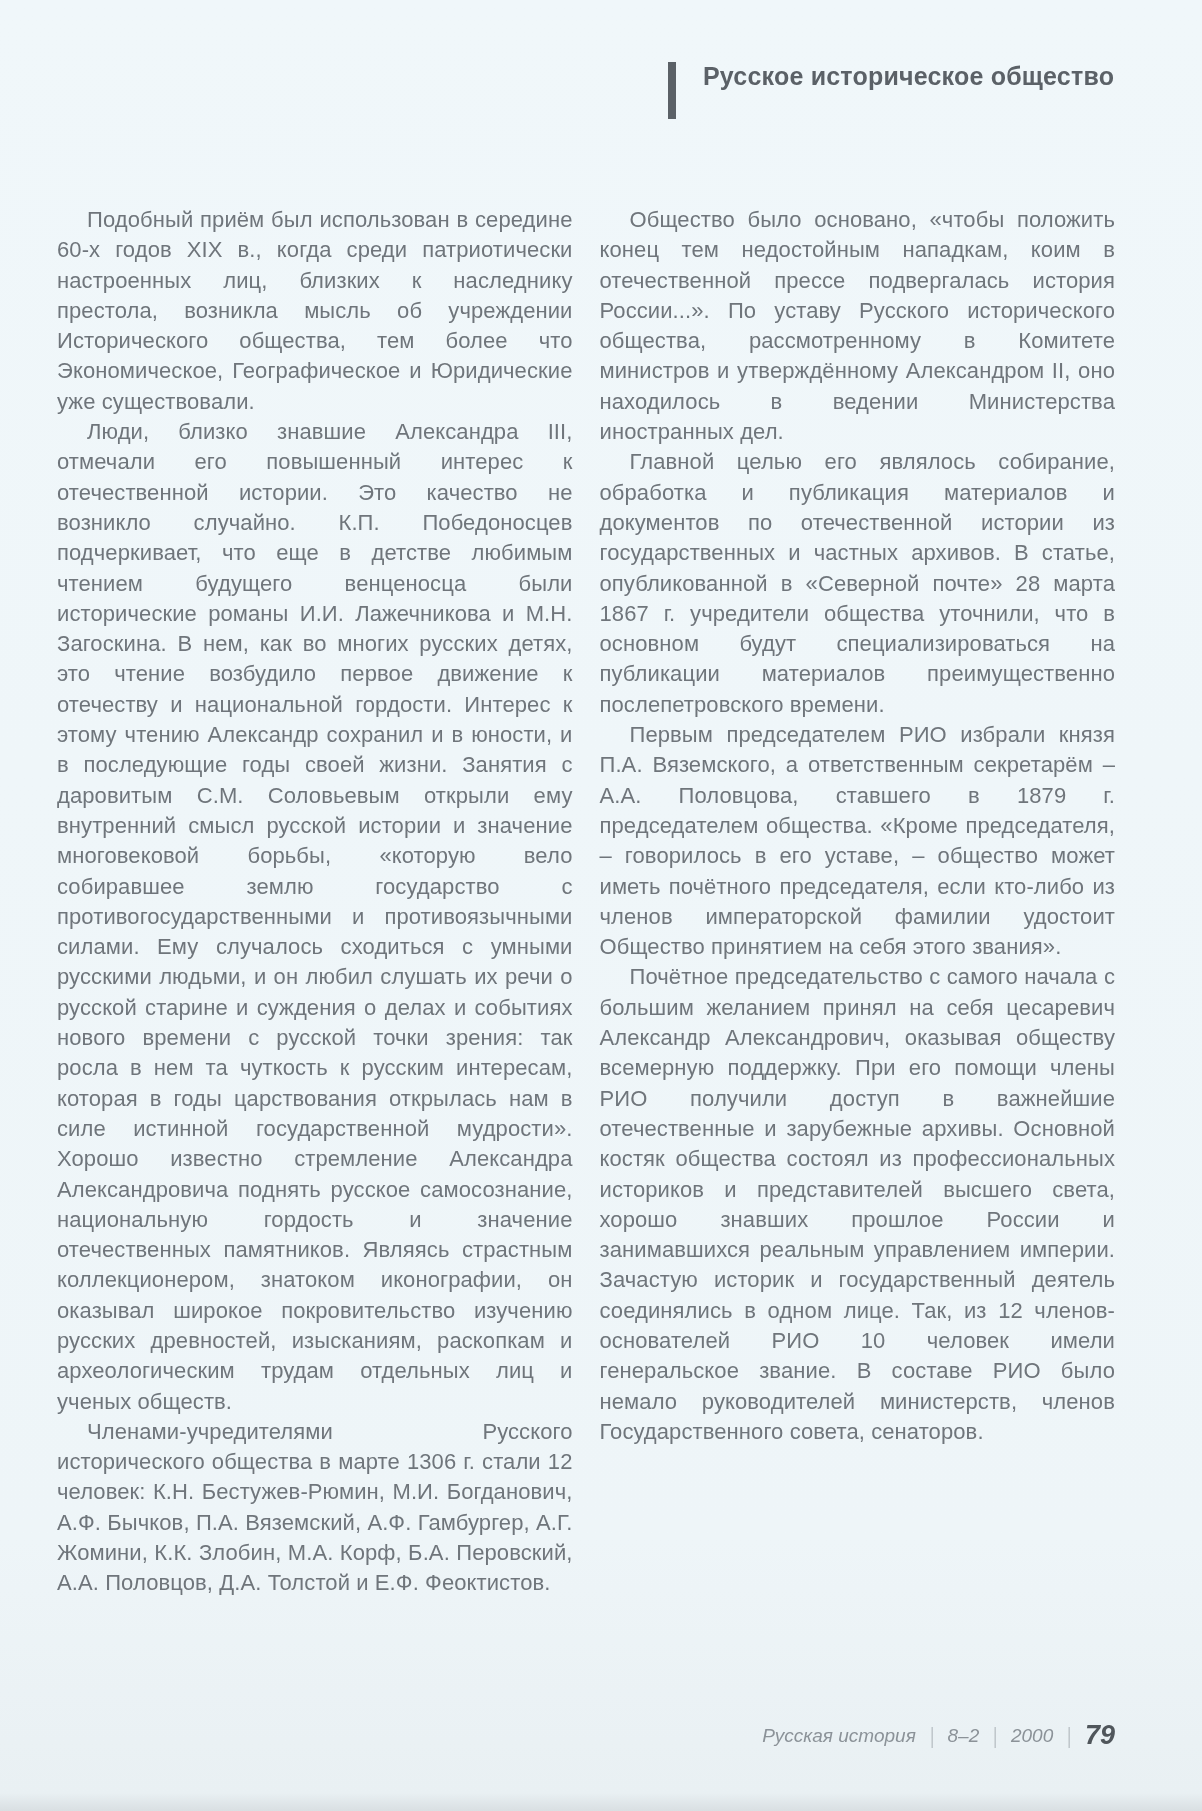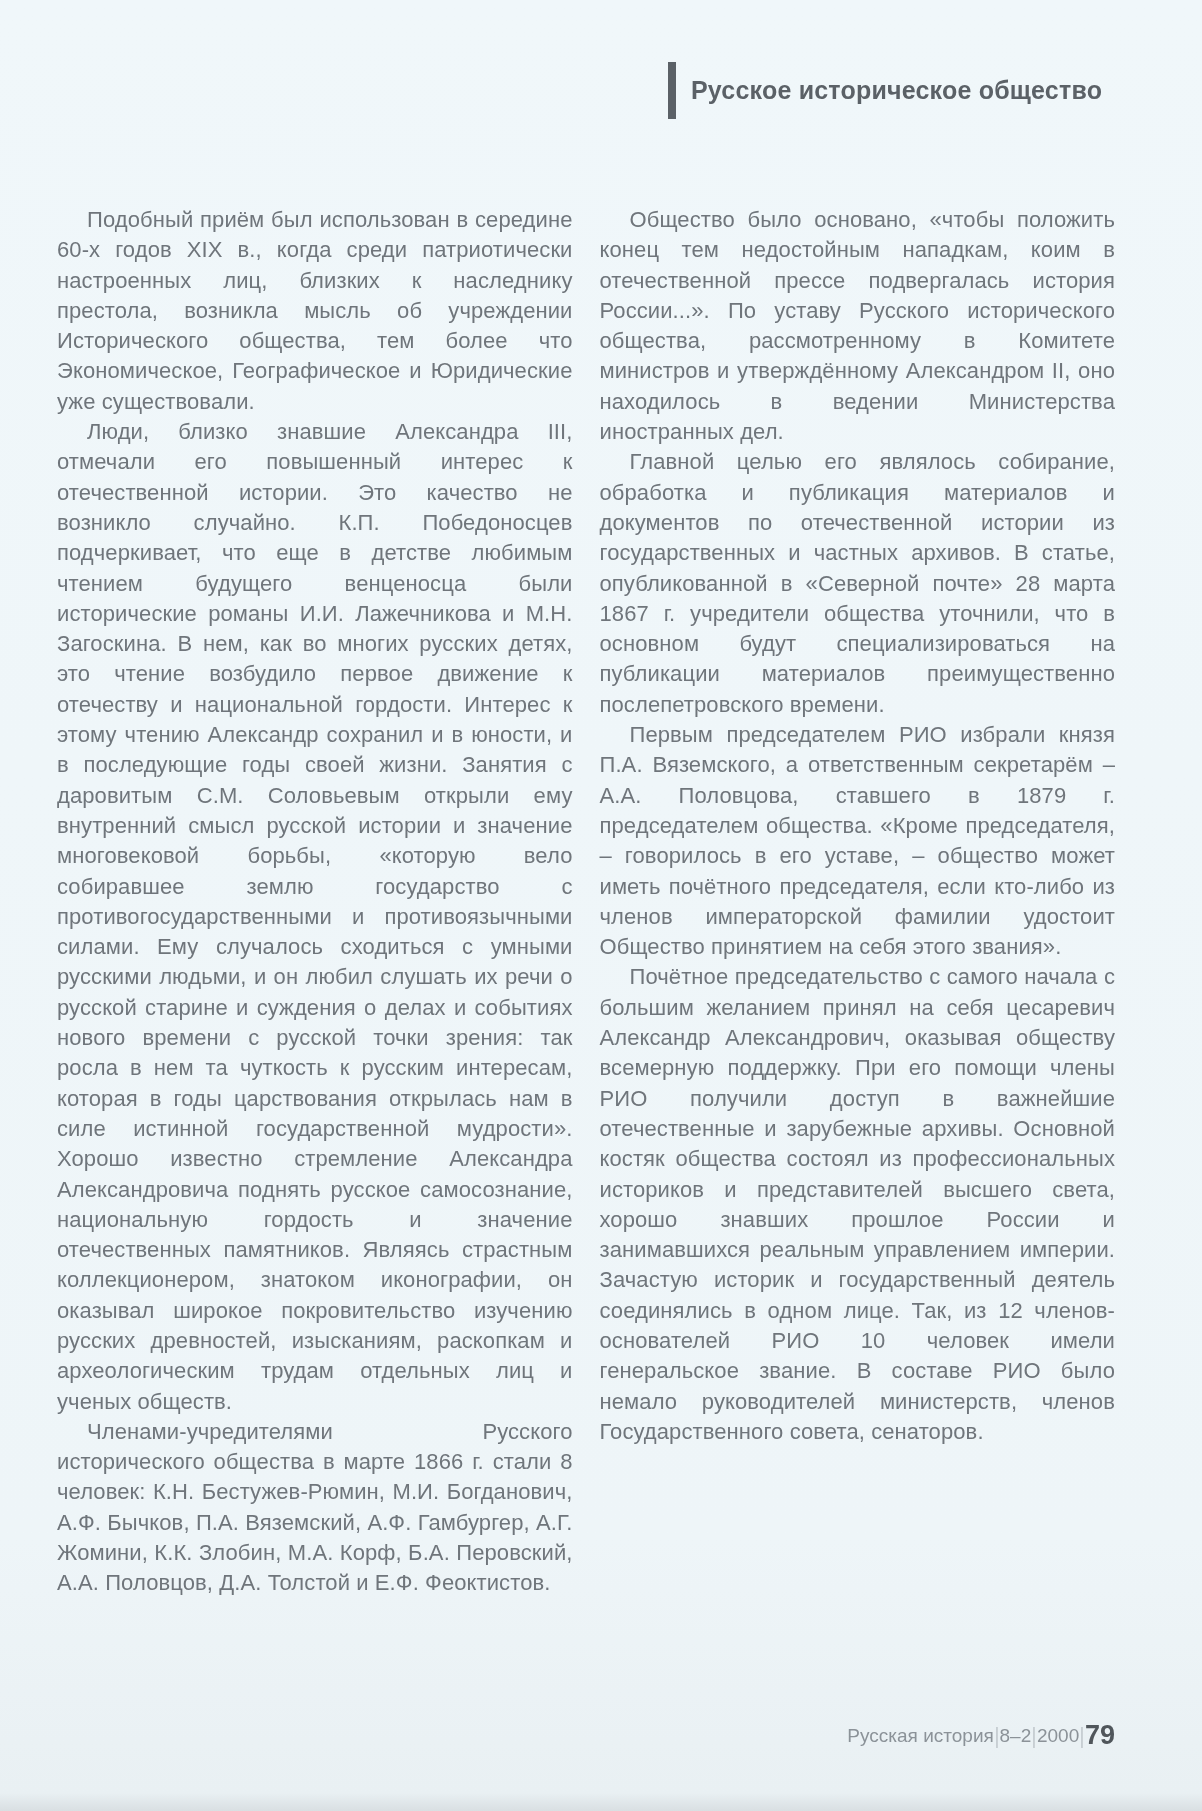--- a/index.html
+++ b/index.html
@@ -18,22 +18,22 @@
     overflow: hidden;
   }
   .page {
     position: absolute; inset: 0;
     background: linear-gradient(180deg, #f0f7fa 0%, #eef5f8 85%, #e9f0f3 99%, #d9dfe2 100%);
   }
   .header {
     position: absolute;
     top: 62px; left: 668px;
     display: flex;
-    align-items: center;
-    gap: 15px;
+    align-items: flex-start;
+    gap: 27px;
   }
   .header-bar {
     width: 8px; height: 57px;
     background: var(--heading-color);
   }
   .header-title {
     font-size: 25px;
     font-weight: bold;
     color: var(--heading-color);
     letter-spacing: 0.2px;
@@ -56,22 +56,23 @@
     line-height: 30.3px;
     color: var(--text-color);
     letter-spacing: 0.1px;
   }
   .footer {
     position: absolute;
     top: 1720px;
     right: 87px;
     display: flex;
     align-items: center;
-    gap: 0;
+    gap: 13px;
     white-space: nowrap;
+    font-style: italic;
   }
   .footer .journal, .footer .issue, .footer .year {
     font-size: 19px;
     color: var(--footer-color);
   }
   .footer .sep {
     font-size: 22px;
     font-weight: 200;
     color: #b0b7bc;
     transform: scaleX(0.6);
@@ -89,21 +90,21 @@
 
   <div class="header">
     <div class="header-bar"></div>
     <div class="header-title">Русское историческое общество</div>
   </div>
 
   <div class="columns">
     <div class="col">
       <p>Подобный приём был использован в середине 60-х годов XIX в., когда среди патриотически настроенных лиц, близких к наследнику престола, возникла мысль об учреждении Исторического общества, тем более что Экономическое, Географическое и Юридические уже существовали.</p>
       <p>Люди, близко знавшие Александра III, отмечали его повышенный интерес к отечественной истории. Это качество не возникло случайно. К.П. Победоносцев подчеркивает, что еще в детстве любимым чтением будущего венценосца были исторические романы И.И. Лажечникова и М.Н. Загоскина. В нем, как во многих русских детях, это чтение возбудило первое движение к отечеству и национальной гордости. Интерес к этому чтению Александр сохранил и в юности, и в последующие годы своей жизни. Занятия с даровитым С.М. Соловьевым открыли ему внутренний смысл русской истории и значение многовековой борьбы, «которую вело собиравшее землю государство с противогосударственными и противоязычными силами. Ему случалось сходиться с умными русскими людьми, и он любил слушать их речи о русской старине и суждения о делах и событиях нового времени с русской точки зрения: так росла в нем та чуткость к русским интересам, которая в годы царствования открылась нам в силе истинной государственной мудрости». Хорошо известно стремление Александра Александровича поднять русское самосознание, национальную гордость и значение отечественных памятников. Являясь страстным коллекционером, знатоком иконографии, он оказывал широкое покровительство изучению русских древностей, изысканиям, раскопкам и археологическим трудам отдельных лиц и ученых обществ.</p>
-      <p>Членами-учредителями Русского исторического общества в марте 1866 г. стали 8 человек: К.Н. Бестужев-Рюмин, М.И. Богданович, А.Ф. Бычков, П.А. Вяземский, А.Ф. Гамбургер, А.Г. Жомини, К.К. Злобин, М.А. Корф, Б.А. Перовский, А.А. Половцов, Д.А. Толстой и Е.Ф. Феоктистов.</p>
+      <p>Членами-учредителями Русского исторического общества в марте 1306 г. стали 12 человек: К.Н. Бестужев-Рюмин, М.И. Богданович, А.Ф. Бычков, П.А. Вяземский, А.Ф. Гамбургер, А.Г. Жомини, К.К. Злобин, М.А. Корф, Б.А. Перовский, А.А. Половцов, Д.А. Толстой и Е.Ф. Феоктистов.</p>
     </div>
     <div class="col">
       <p>Общество было основано, «чтобы положить конец тем недостойным нападкам, коим в отечественной прессе подвергалась история России...». По уставу Русского исторического общества, рассмотренному в Комитете министров и утверждённому Александром II, оно находилось в ведении Министерства иностранных дел.</p>
       <p>Главной целью его являлось собирание, обработка и публикация материалов и документов по отечественной истории из государственных и частных архивов. В статье, опубликованной в «Северной почте» 28 марта 1867 г. учредители общества уточнили, что в основном будут специализироваться на публикации материалов преимущественно послепетровского времени.</p>
       <p>Первым председателем РИО избрали князя П.А. Вяземского, а ответственным секретарём – А.А. Половцова, ставшего в 1879 г. председателем общества. «Кроме председателя, – говорилось в его уставе, – общество может иметь почётного председателя, если кто-либо из членов императорской фамилии удостоит Общество принятием на себя этого звания».</p>
       <p>Почётное председательство с самого начала с большим желанием принял на себя цесаревич Александр Александрович, оказывая обществу всемерную поддержку. При его помощи члены РИО получили доступ в важнейшие отечественные и зарубежные архивы. Основной костяк общества состоял из профессиональных историков и представителей высшего света, хорошо знавших прошлое России и занимавшихся реальным управлением империи. Зачастую историк и государственный деятель соединялись в одном лице. Так, из 12 членов-основателей РИО 10 человек имели генеральское звание. В составе РИО было немало руководителей министерств, членов Государственного совета, сенаторов.</p>
     </div>
   </div>
 
   <div class="footer">

